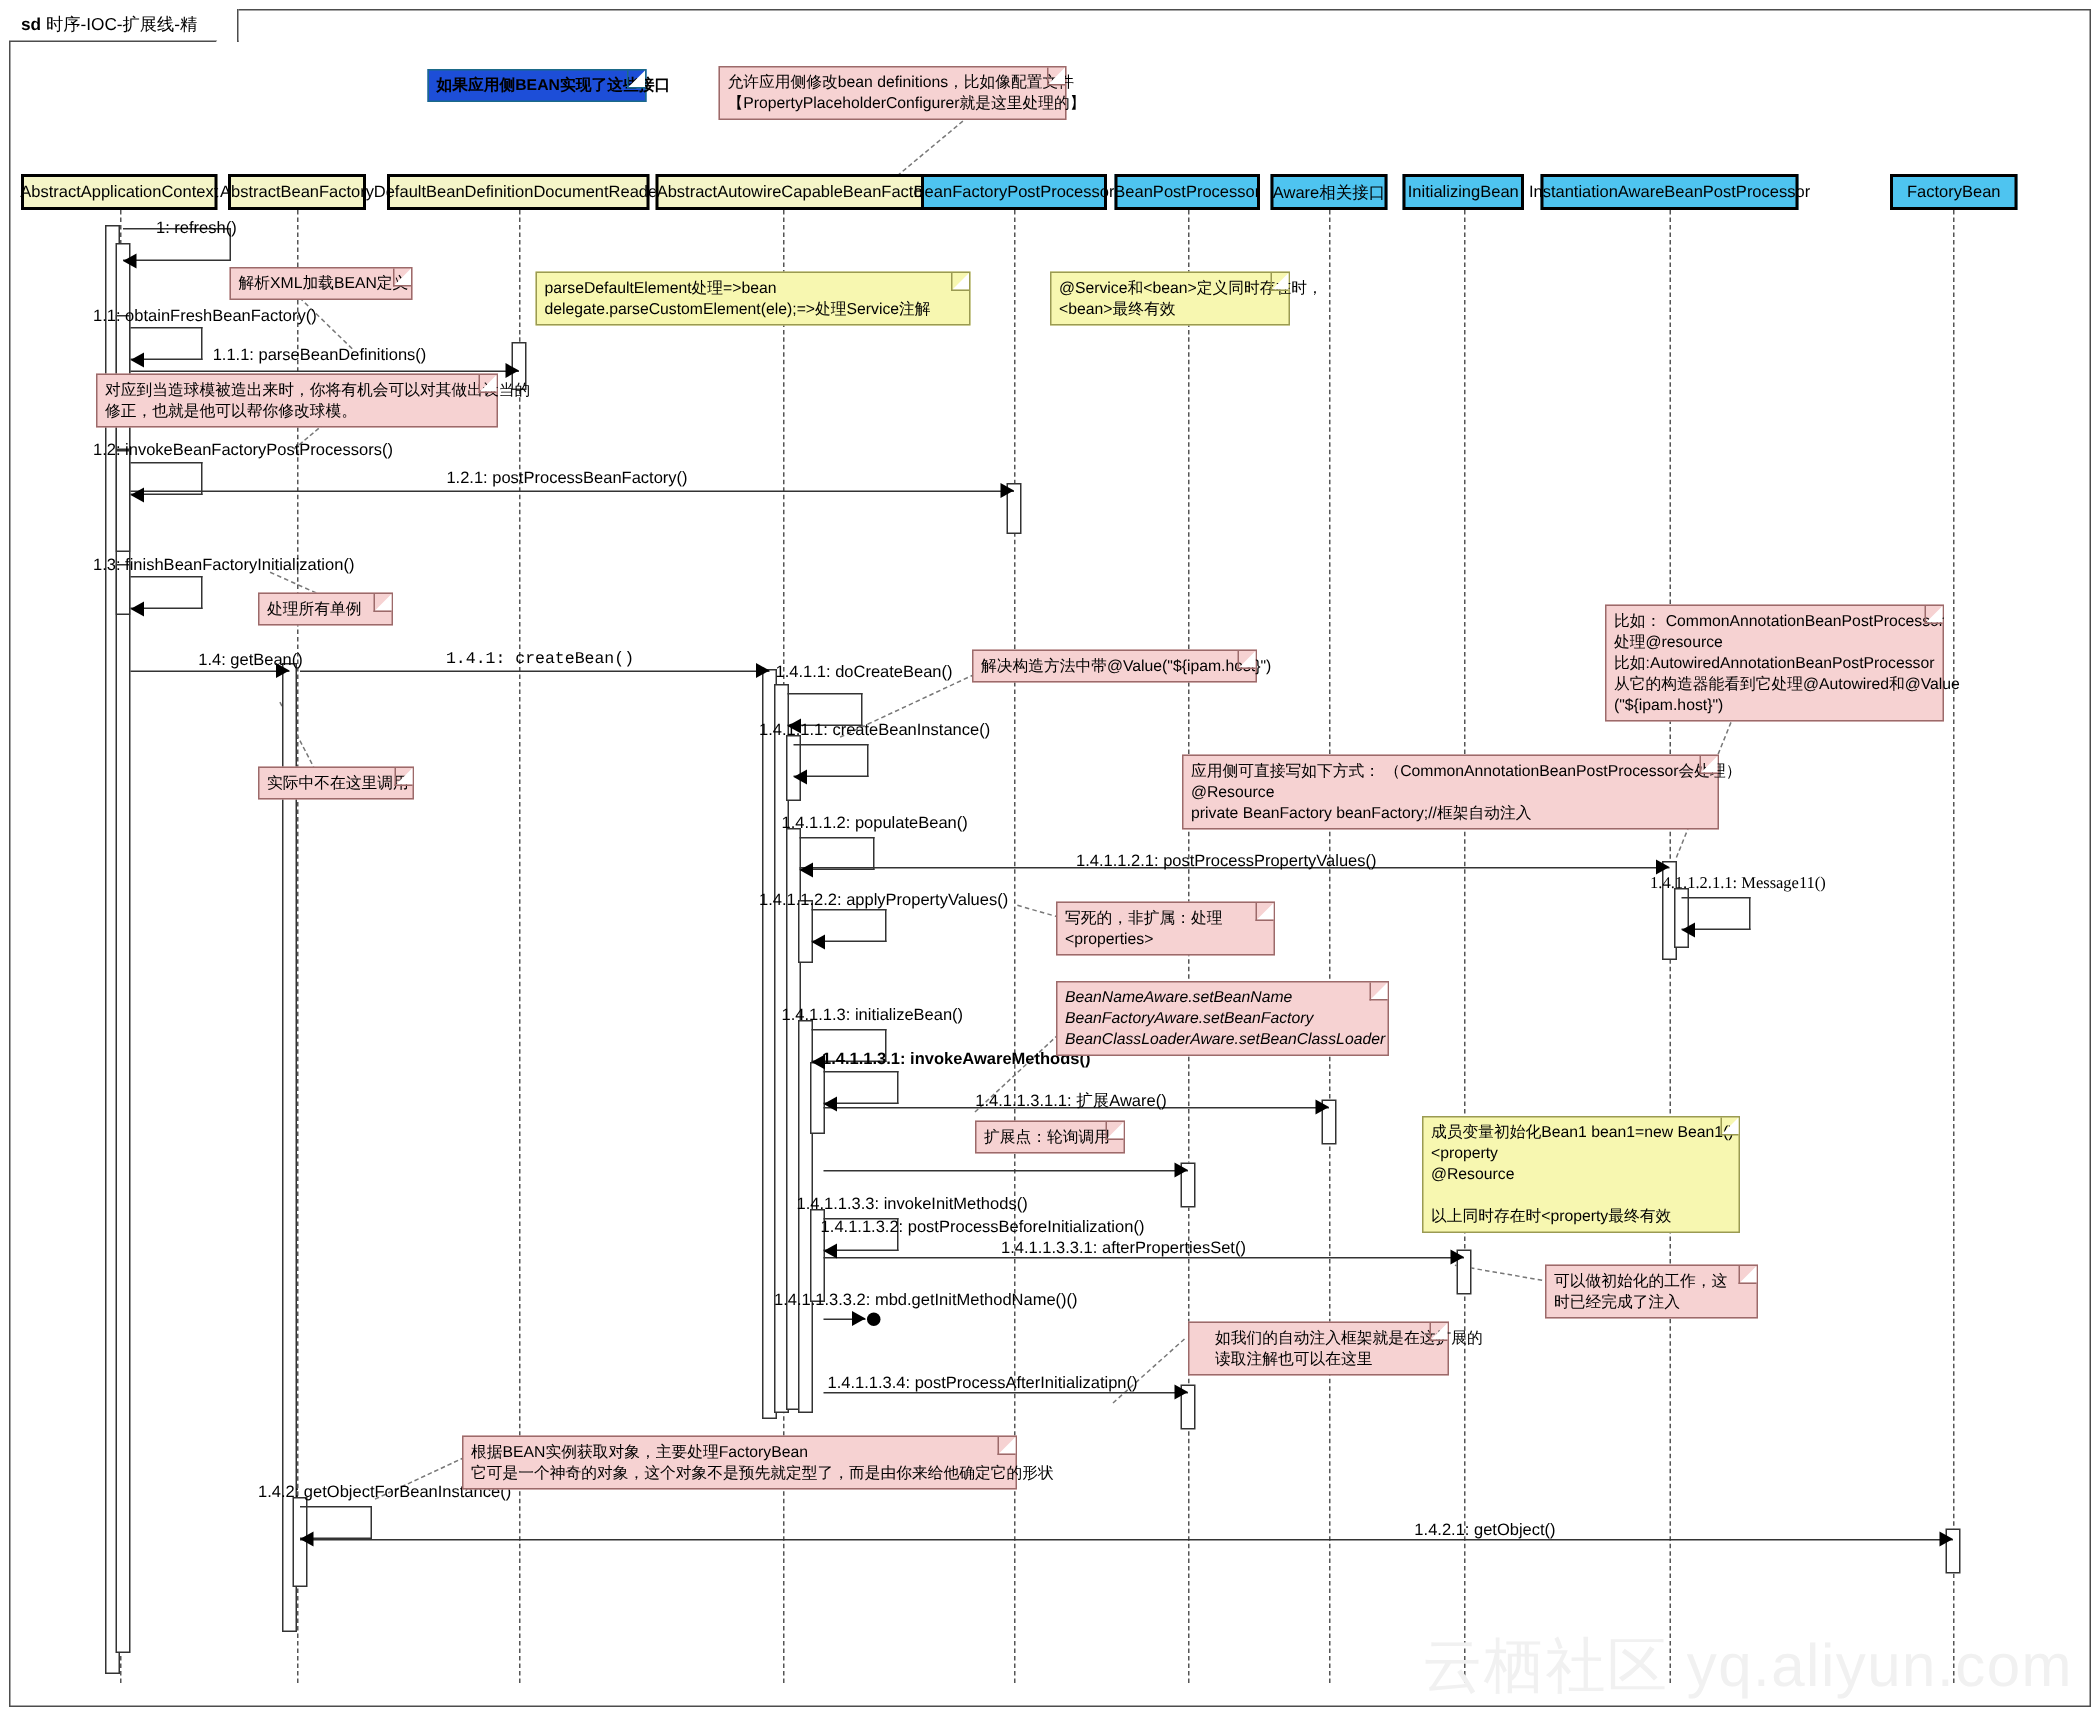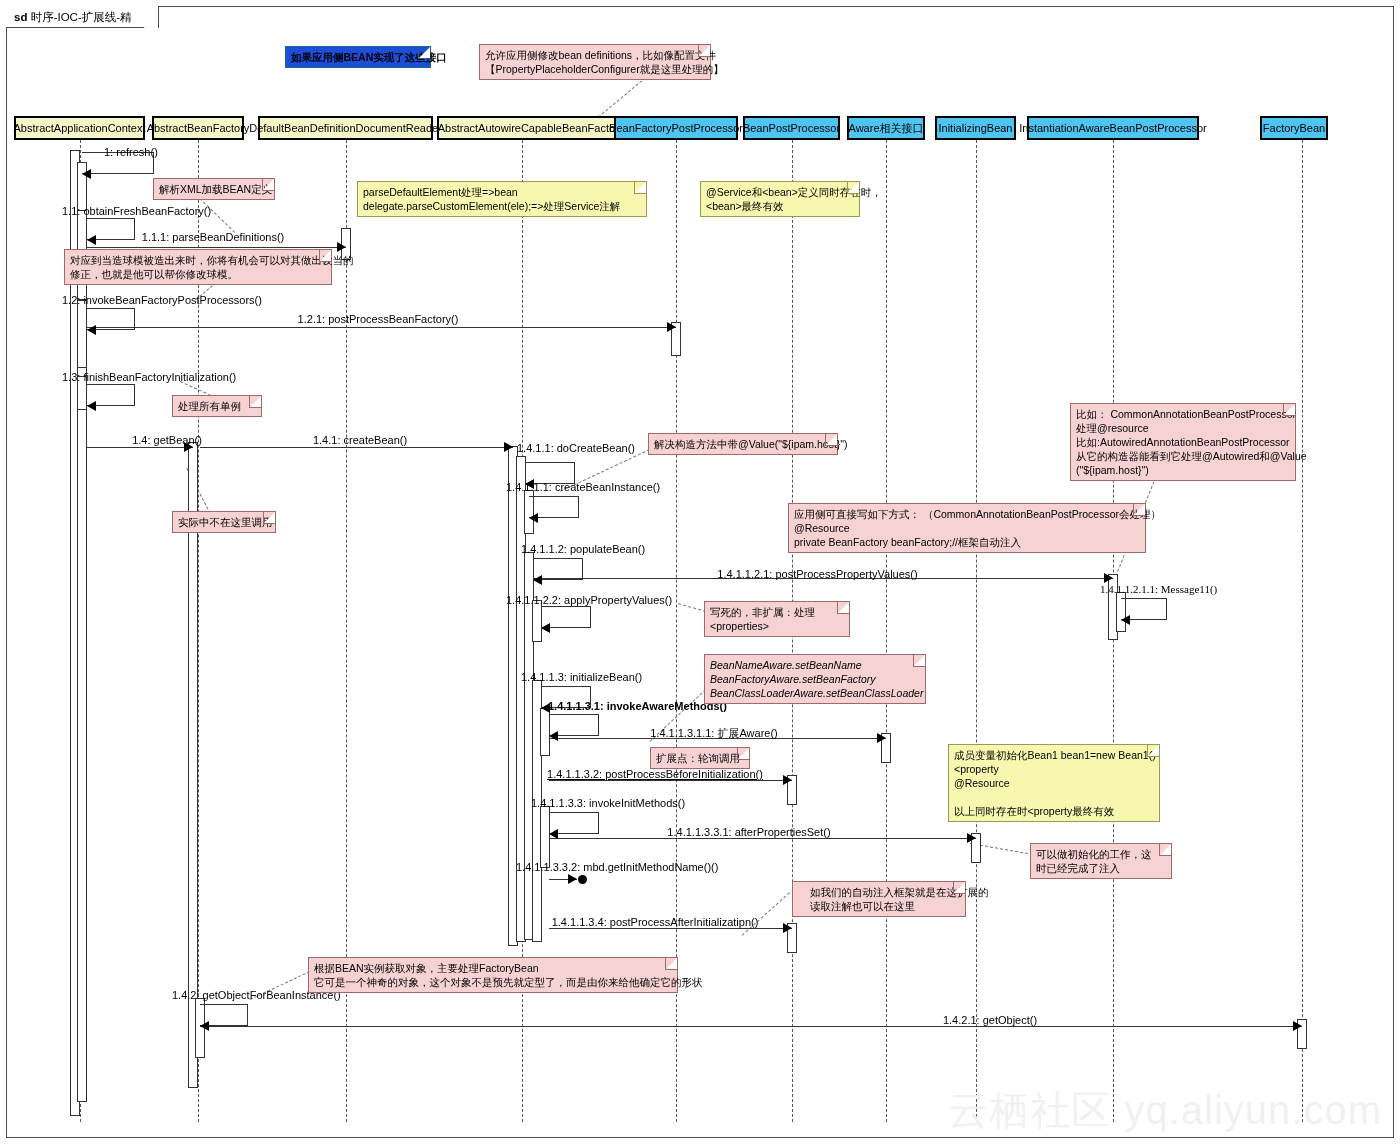--- a/index.html
+++ b/index.html
@@ -226,21 +226,21 @@
       </div>
       <div class="lifeline" style="left: 886px; top: 140px; height: 982px;"></div>
       <div class="head blue" style="left: 935px; top: 116px; width: 81px;">
         <span>InitializingBean</span>
       </div>
       <div class="lifeline" style="left: 976px; top: 140px; height: 982px;"></div>
       <div class="head blue" style="left: 1027px; top: 116px; width: 172px;">
         <span>InstantiationAwareBeanPostProcessor</span>
       </div>
       <div class="lifeline" style="left: 1113px; top: 140px; height: 982px;"></div>
-      <div class="head blue" style="left: 1260px; top: 116px; width: 68px;">
+      <div class="head blue" style="left: 1260px; top: 116px; width: 85px;">
         <span>FactoryBean</span>
       </div>
       <div class="lifeline" style="left: 1302px; top: 140px; height: 982px;"></div>
     </div>
 
   <div id="acts-layer">
       <div class="act" style="left: 70px; top: 150px; width: 10px; height: 966px;"></div>
       <div class="act" style="left: 77px; top: 162px; width: 10px; height: 940px;"></div>
       <div class="act" style="left: 77px; top: 210px; width: 10px; height: 90px;"></div>
       <div class="act" style="left: 77px; top: 300px; width: 10px; height: 68px;"></div>
@@ -283,21 +283,21 @@
       <div class="arrowR" style="top: 322px; left: 667px;"></div>
       <div class="mlabel" style="top: 313px; left: 378px; transform: translateX(-50%);">1.2.1: postProcessBeanFactory()</div>
       <div class="self" style="left: 87px; top: 384px; width: 48px; height: 22px;"></div>
       <div class="arrowL" style="left: 87px; top: 401px;"></div>
       <div class="mlabel" style="top: 371px; left: 62px;">1.3: finishBeanFactoryInitialization()</div>
       <div class="msg" style="left: 87px; top: 447px; width: 106px;"></div>
       <div class="arrowR" style="top: 442px; left: 184px;"></div>
       <div class="mlabel" style="top: 434px; left: 167px; transform: translateX(-50%);">1.4: getBean()</div>
       <div class="msg" style="left: 200px; top: 447px; width: 313px;"></div>
       <div class="arrowR" style="top: 442px; left: 504px;"></div>
-      <div class="mlabel" style="top: 434px; left: 360px; transform: translateX(-50%);">1.4.1: createBean()</div>
+      <div class="mlabel" style="top: 434px; left: 360px; transform: translateX(-50%); font-family: Liberation Mono, monospace;">1.4.1: createBean()</div>
       <div class="self" style="left: 525px; top: 462px; width: 50px; height: 22px;"></div>
       <div class="arrowL" style="left: 525px; top: 479px;"></div>
       <div class="mlabel" style="top: 442px; left: 517px;">1.4.1.1: doCreateBean()</div>
       <div class="self" style="left: 529px; top: 496px; width: 50px; height: 22px;"></div>
       <div class="arrowL" style="left: 529px; top: 513px;"></div>
       <div class="mlabel" style="top: 481px; left: 506px;">1.4.1.1.1: createBeanInstance()</div>
       <div class="self" style="left: 533px; top: 558px; width: 50px; height: 22px;"></div>
       <div class="arrowL" style="left: 533px; top: 575px;"></div>
       <div class="mlabel" style="top: 543px; left: 521px;">1.4.1.1.2: populateBean()</div>
       <div class="msg" style="left: 533px; top: 578px; width: 580px;"></div>
@@ -313,21 +313,21 @@
       <div class="arrowL" style="left: 541px; top: 703px;"></div>
       <div class="mlabel" style="top: 671px; left: 521px;">1.4.1.1.3: initializeBean()</div>
       <div class="self" style="left: 549px; top: 714px; width: 50px; height: 22px;"></div>
       <div class="arrowL" style="left: 549px; top: 731px;"></div>
       <div class="mlabel" style="top: 700px; left: 548px; font-weight: bold;">1.4.1.1.3.1: invokeAwareMethods()</div>
       <div class="msg" style="left: 549px; top: 738px; width: 337px;"></div>
       <div class="arrowR" style="top: 733px; left: 877px;"></div>
       <div class="mlabel" style="top: 726px; left: 714px; transform: translateX(-50%);">1.4.1.1.3.1.1: 扩展Aware()</div>
       <div class="msg" style="left: 549px; top: 780px; width: 243px;"></div>
       <div class="arrowR" style="top: 775px; left: 783px;"></div>
-      <div class="mlabel" style="top: 768px; left: 655px; transform: translateX(-50%); text-decoration: underline;">1.4.1.1.3.2: postProcessBeforeInitialization()</div>
+      <div class="mlabel" style="top: 812px; left: 655px; transform: translateX(-50%);">1.4.1.1.3.2: postProcessBeforeInitialization()</div>
       <div class="self" style="left: 549px; top: 812px; width: 50px; height: 22px;"></div>
       <div class="arrowL" style="left: 549px; top: 829px;"></div>
       <div class="mlabel" style="top: 797px; left: 531px;">1.4.1.1.3.3: invokeInitMethods()</div>
       <div class="msg" style="left: 549px; top: 838px; width: 427px;"></div>
       <div class="arrowR" style="top: 833px; left: 967px;"></div>
       <div class="mlabel" style="top: 826px; left: 749px; transform: translateX(-50%);">1.4.1.1.3.3.1: afterPropertiesSet()</div>
       <div class="msg" style="left: 549px; top: 928px; width: 243px;"></div>
       <div class="arrowR" style="top: 923px; left: 783px;"></div>
       <div class="mlabel" style="top: 916px; left: 655px; transform: translateX(-50%);">1.4.1.1.3.4: postProcessAfterInitializatipn()</div>
       <div class="self" style="left: 200px; top: 1004px; width: 48px; height: 22px;"></div>

